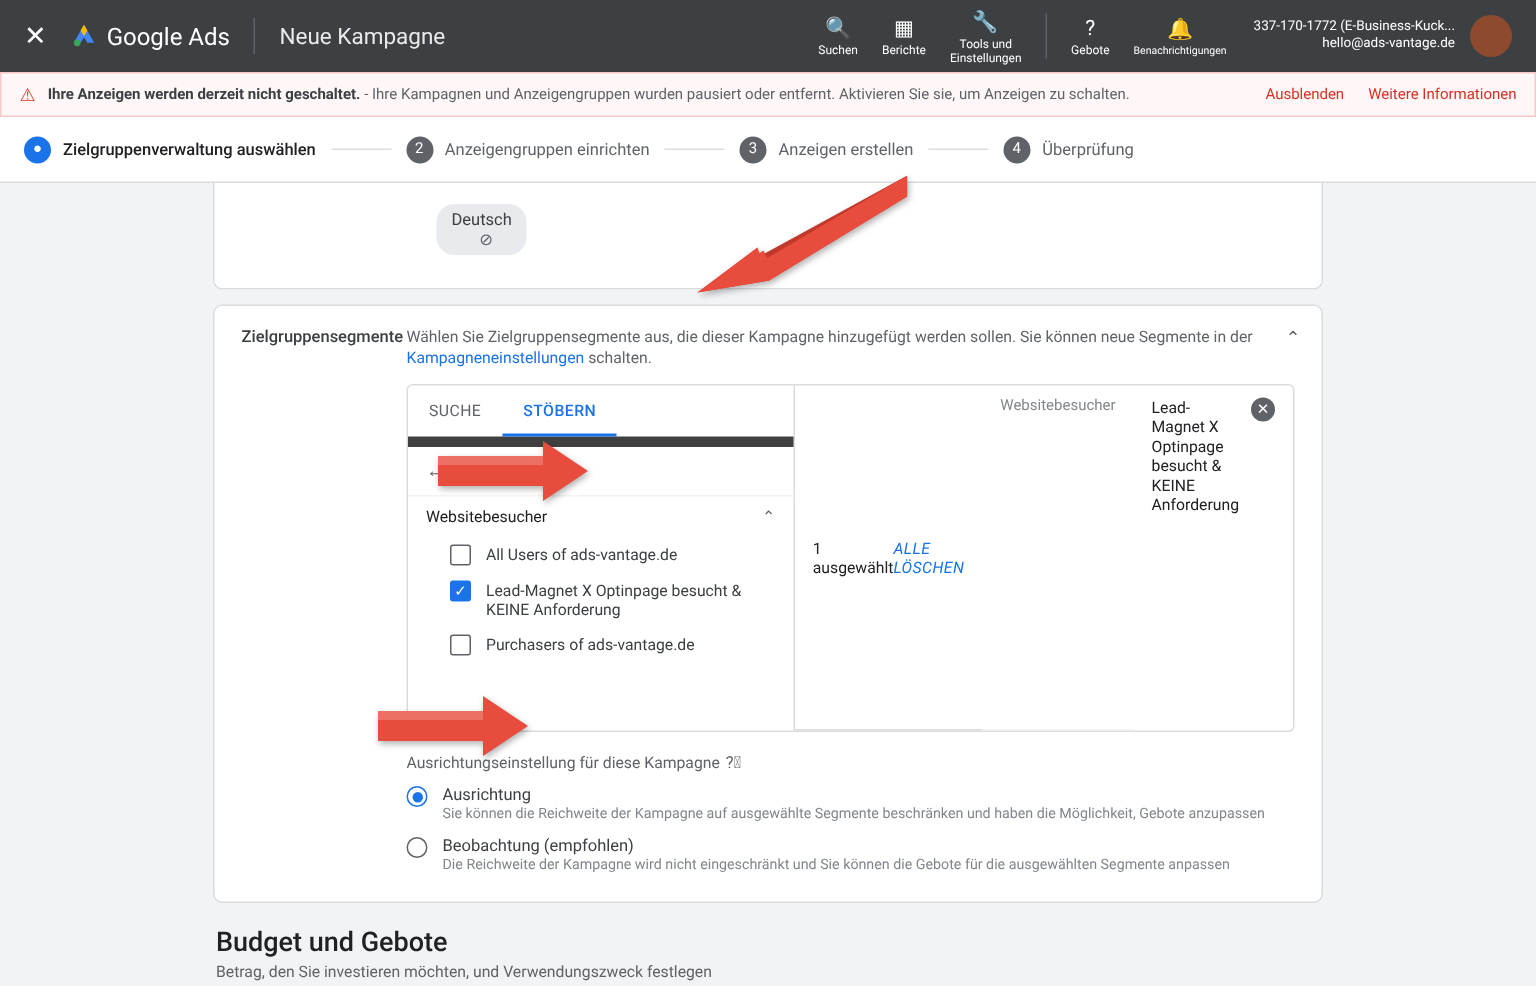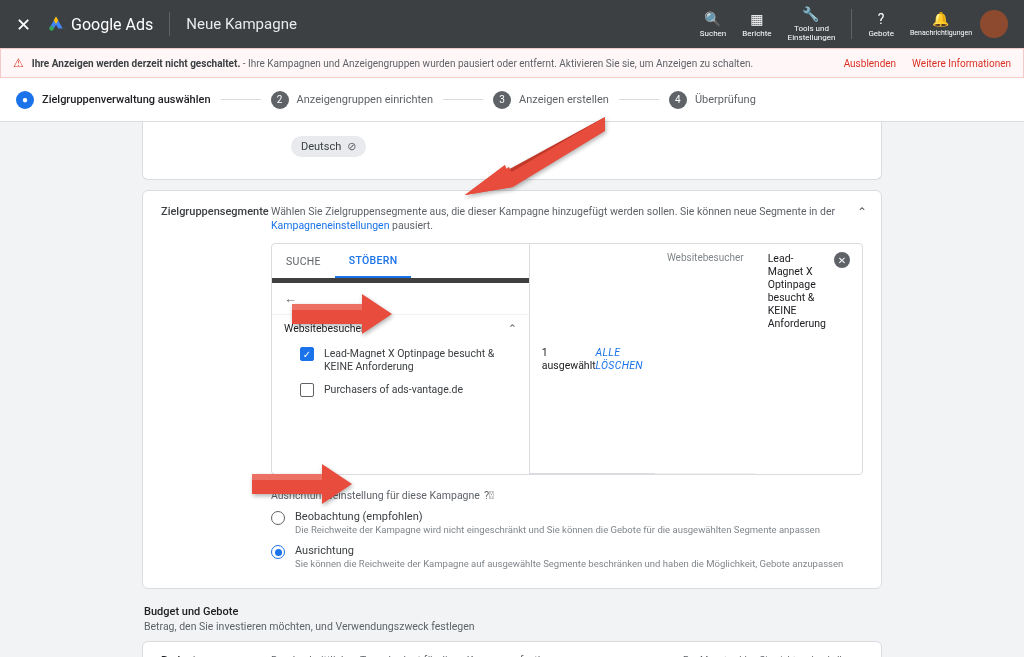--- a/index.html
+++ b/index.html
@@ -32,36 +32,36 @@
 .step .circle { width: 18px; height: 18px; border-radius: 50%; background: #5f6368; color: #fff; display: flex; align-items: center; justify-content: center; font-size: 10px; margin-right: 8px; }
 .step.active .circle { background: #1a73e8; }
 .step.active { color: #202124; font-weight: 500; }
 .stepline { width: 40px; height: 1px; background: #dadce0; margin: 0 10px; }
 
 
 .main { padding: 0; height: calc(657px - 48px - 30px - 44px); overflow: visible; position: relative; }
 .card { background: #fff; width: 740px; margin: 0 auto; border: 1px solid #dadce0; border-radius: 6px; }
 
 .lang-card { padding: 14px 18px 22px; border-top: none; border-top-left-radius: 0; border-top-right-radius: 0; }
-.chip { display: inline-flex; align-items: center; background: #e8eaed; border-radius: 12px; padding: 4px 10px; font-size: 11px; color: #3c4043; margin-left: 130px; }
+.chip { display: inline-flex; align-items: center; background: #e8eaed; border-radius: 12px; padding: 4px 10px; font-size: 11px; color: #3c4043; margin-left: 130px; flex-direction: column; }
 .chip .x { margin-left: 6px; font-size: 11px; color: #5f6368; cursor: pointer; }
 
 .seg-card { margin-top: 10px; padding: 14px 18px 18px; position: relative; }
 .seg-row { display: flex; }
 .seg-left { width: 110px; font-size: 11px; color: #3c4043; font-weight: 500; }
 .seg-right { flex: 1; }
 .seg-desc { font-size: 10.5px; color: #5f6368; line-height: 14px; }
 .seg-desc a { color: #1a73e8; }
 .collapse { position: absolute; right: 14px; top: 14px; color: #5f6368; cursor: pointer; font-size: 12px; }
 
 .picker { border: 1px solid #dadce0; border-radius: 4px; margin-top: 10px; display: flex; height: 232px; }
 .picker-left { width: 54%; border-right: 1px solid #dadce0; display: flex; flex-direction: column; }
 .picker-right { flex: 1; display: flex; flex-direction: row; }
 
-.tabs { display: flex; border-bottom: 5px solid #404040; align-items: center; }
+.tabs { display: flex; border-bottom: 7px solid #404040; }
 .tab { padding: 10px 14px 9px; font-size: 10.5px; color: #5f6368; cursor: pointer; letter-spacing: .3px; }
 .tab.active { color: #1a73e8; border-bottom: 2px solid #1a73e8; font-weight: 500; }
 
 .crumb { display: flex; align-items: center; padding: 8px 12px; font-size: 10.5px; color: #3c4043; border-bottom: 1px solid #f1f3f4; }
 .crumb .back { margin-right: 10px; color: #5f6368; cursor: pointer; font-size: 13px; }
 
 .group-head { display: flex; align-items: center; justify-content: space-between; padding: 7px 12px; font-size: 10.5px; }
 .group-head .chev { color: #5f6368; cursor: pointer; }
 
 .chk-row { display: flex; align-items: flex-start; padding: 5px 12px 5px 28px; font-size: 10.5px; cursor: pointer; }
@@ -82,21 +82,21 @@
 .setting-label .q { font-size: 11px; }
 
 .radio-row { display: flex; align-items: flex-start; margin-top: 8px; }
 .radio { width: 14px; height: 14px; border: 1.5px solid #5f6368; border-radius: 50%; margin-right: 10px; flex-shrink: 0; display: flex; align-items: center; justify-content: center; margin-top: 1px; }
 .radio.checked { border-color: #1a73e8; }
 .radio.checked::after { content: ""; width: 7px; height: 7px; border-radius: 50%; background: #1a73e8; }
 .radio-body .rtitle { font-size: 11px; color: #3c4043; }
 .radio-body .rdesc { font-size: 9.5px; color: #80868b; margin-top: 1px; line-height: 12px; }
 
 .section-head { width: 740px; margin: 16px auto 0; padding: 0 2px; }
-.section-head h3 { font-size: 11px; font-weight: 500; color: #202124; }
+.section-head h3 { font-size: 18px; font-weight: 500; color: #202124; }
 .section-head p { font-size: 10.5px; color: #5f6368; margin-top: 2px; }
 
 .budget-card { margin-top: 8px; padding: 12px 18px; display: flex; position: relative; }
 .budget-card .bl { width: 110px; font-size: 11px; font-weight: 500; }
 .budget-card .bm { flex: 1; font-size: 10.5px; color: #5f6368; }
 .budget-card .br { width: 180px; font-size: 9.5px; color: #5f6368; line-height: 12px; }
 
 
 .arrow { position: absolute; z-index: 10; pointer-events: none; }
 .arrow svg { filter: drop-shadow(1px 2px 2px rgba(0,0,0,.3)); }
@@ -132,20 +132,24 @@
     </div>
   <div class="sep2"></div>
   <div class="tool">
       <span class="ticon">?</span>
       <span>Gebote</span>
     </div>
   <div class="tool">
       <span class="ticon">🔔</span>
       <span style="font-size:7px">Benachrichtigungen</span>
     </div>
+  <div class="acct">
+    <div>337-170-1772 (E-Business-Kuck...</div>
+    <div>hello@ads-vantage.de</div>
+  </div>
   <div class="avatar"></div>
 </div>
 
 <div class="alertbar">
   <span class="aicon">⚠</span>
   <span><strong>Ihre Anzeigen werden derzeit nicht geschaltet.</strong><span> - Ihre Kampagnen und Anzeigengruppen wurden pausiert oder entfernt. Aktivieren Sie sie, um Anzeigen zu schalten.</span></span>
   <div class="flex"></div>
   <a>Ausblenden</a>
   <a>Weitere Informationen</a>
 </div>
@@ -180,37 +184,41 @@
       <span class="x">⊘</span>
     </span>
   </div>
 
   <div class="card seg-card">
     <span class="collapse">⌃</span>
     <div class="seg-row">
       <div class="seg-left">Zielgruppensegmente</div>
       <div class="seg-right">
         <div class="seg-desc">
-          <span>Wählen Sie Zielgruppensegmente aus, die dieser Kampagne hinzugefügt werden sollen. Sie können neue Segmente in der </span><a>Kampagneneinstellungen</a><span> pausiert.</span>
+          <span>Wählen Sie Zielgruppensegmente aus, die dieser Kampagne hinzugefügt werden sollen. Sie können neue Segmente in der </span><a>Kampagneneinstellungen</a><span> schalten.</span>
         </div>
 
         <div class="picker">
           <div class="picker-left">
             <div class="tabs">
               <div class="tab">SUCHE</div>
               <div class="tab active">STÖBERN</div>
             </div>
             <div class="crumb">
               <span class="back">←</span>
             </div>
             <div class="group-head">
               <span>Websitebesucher</span>
               <span class="chev">⌃</span>
             </div>
             <div class="chk-row">
+              <div class="chk"></div>
+              <div class="chk-label">All Users of ads-vantage.de</div>
+            </div>
+            <div class="chk-row">
               <div class="chk checked"></div>
               <div class="chk-label">Lead-Magnet X Optinpage besucht &amp; KEINE Anforderung</div>
             </div>
             <div class="chk-row">
               <div class="chk"></div>
               <div class="chk-label">Purchasers of ads-vantage.de</div>
             </div>
           </div>
           <div class="picker-right">
             <div class="sel-head">
@@ -223,32 +231,32 @@
               <span class="rm">✕</span>
             </div>
           </div>
         </div>
 
         <div class="setting-label">
           <span>Ausrichtungseinstellung für diese Kampagne</span>
           <span class="q">?⃝</span>
         </div>
 
+        <div class="radio-row">
+          <div class="radio checked"></div>
+          <div class="radio-body">
+            <div class="rtitle">Ausrichtung</div>
+            <div class="rdesc">Sie können die Reichweite der Kampagne auf ausgewählte Segmente beschränken und haben die Möglichkeit, Gebote anzupassen</div>
+          </div>
+        </div>
         <div class="radio-row">
           <div class="radio"></div>
           <div class="radio-body">
             <div class="rtitle">Beobachtung (empfohlen)</div>
             <div class="rdesc">Die Reichweite der Kampagne wird nicht eingeschränkt und Sie können die Gebote für die ausgewählten Segmente anpassen</div>
-          </div>
-        </div>
-        <div class="radio-row">
-          <div class="radio checked"></div>
-          <div class="radio-body">
-            <div class="rtitle">Ausrichtung</div>
-            <div class="rdesc">Sie können die Reichweite der Kampagne auf ausgewählte Segmente beschränken und haben die Möglichkeit, Gebote anzupassen</div>
           </div>
         </div>
       </div>
     </div>
   </div>
 
   <div class="section-head">
     <h3>Budget und Gebote</h3>
     <p>Betrag, den Sie investieren möchten, und Verwendungszweck festlegen</p>
   </div>

